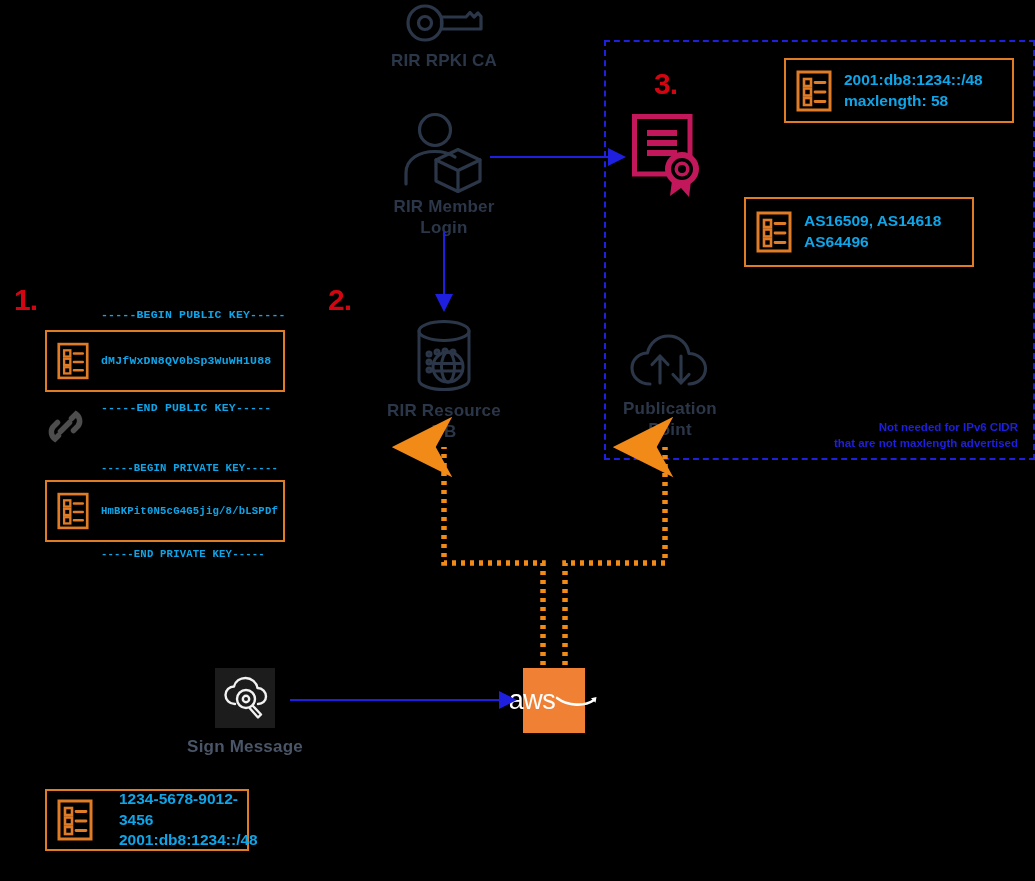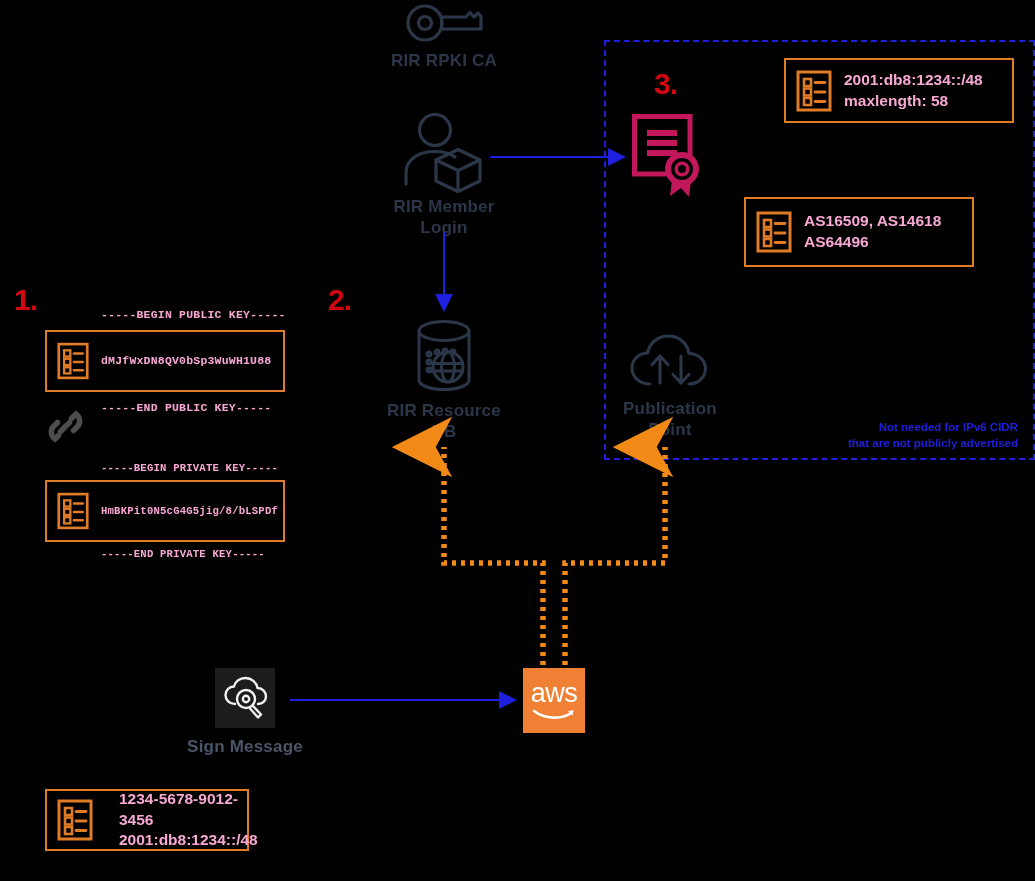--- a/index.html
+++ b/index.html
@@ -29,21 +29,21 @@
   
   .orange-box {
     border: 2px solid #e07b26;
     background: #000000;
     display: flex;
     align-items: center;
     padding: 8px 10px;
   }
   .orange-box .doc-icon { flex: 0 0 auto; margin-right: 12px; }
   .orange-box .lines {
-    color: #f9a8d4;
+    color: #0ea5e9;
     font-weight: bold;
     line-height: 1.35;
   }
   .mono-lines {
     font-family: "Liberation Mono", monospace;
     font-size: 11.5px;
     letter-spacing: 0.2px;
     white-space: pre;
   }
   .bold-lines {
@@ -224,21 +224,21 @@
       </svg>
     </span>
     <span class="lines bold-lines">
       <span style="display:block;">AS16509, AS14618</span>
       <span style="display:block;">AS64496</span>
     </span>
   </div>
 
   <div class="abs blue-note" style="left:760px; top:420px; width:258px;">
     <span style="display:block;">Not needed for  IPv6  CIDR</span>
-    <span style="display:block;">that are not publicly advertised</span>
+    <span style="display:block;">that are not maxlength advertised</span>
   </div>
 
   <div class="abs orange-box" style="left:45px; top:330px; width:240px; height:62px;">
     <span class="doc-icon">
       <svg width="32" height="38" viewBox="0 0 36 42">
         <rect x="2" y="2" width="32" height="38" fill="none" stroke="#e07b26" stroke-width="3"></rect>
         <rect x="8" y="9" width="7" height="7" fill="none" stroke="#e07b26" stroke-width="2.6"></rect>
         <rect x="8" y="18.5" width="7" height="7" fill="none" stroke="#e07b26" stroke-width="2.6"></rect>
         <rect x="8" y="28" width="7" height="7" fill="none" stroke="#e07b26" stroke-width="2.6"></rect>
         <path d="M19 12.5 L29 12.5 M19 22 L29 22 M19 31.5 L29 31.5" stroke="#e07b26" stroke-width="2.8" stroke-linecap="round"></path>
@@ -288,21 +288,21 @@
             <circle cx="24" cy="22" r="3.2"></circle>
             <path d="M30.5 28.5 L39 37.5 L36 40.5 L27.8 31.2"></path>
           </g>
         </svg>
       </span>
     </div>
     <div class="node-label light" style="margin-top:8px;">Sign Message</div>
   </div>
 
   <div class="abs aws-tile" style="left:523px; top:668px; width:62px; height:65px;">
-    <div style="display:flex; flex-direction:column; align-items:center;">
+    <div style="display:flex; flex-direction:row; align-items:center;">
       <span class="aws-wordmark">aws</span>
       <svg width="44" height="13" viewBox="0 0 44 13" style="margin-top:1px;">
         <path d="M2 3 C13 11.5 30 11.5 39 5" fill="none" stroke="#ffffff" stroke-width="2.6" stroke-linecap="round"></path>
         <path d="M36 3.2 L41.5 2 L40.5 7.8 Z" fill="#ffffff"></path>
       </svg>
     </div>
   </div>
 
   <div class="abs orange-box" style="left:45px; top:789px; width:204px; height:62px;">
     <span class="doc-icon">

